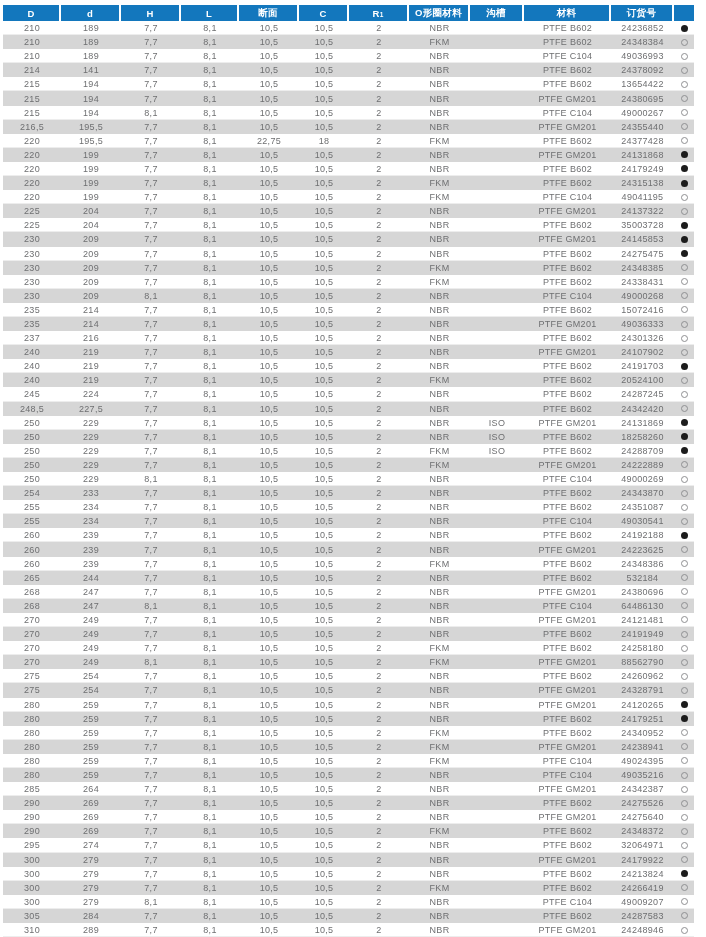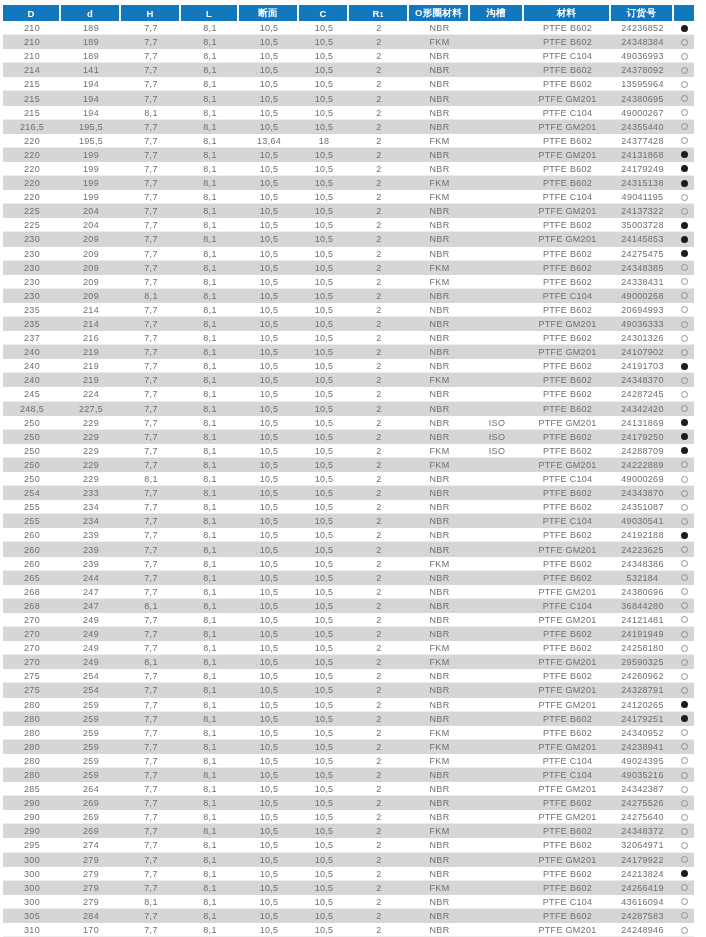--- a/index.html
+++ b/index.html
@@ -182,21 +182,21 @@
         <div class="td">215</div>
         <div class="td">194</div>
         <div class="td">7,7</div>
         <div class="td">8,1</div>
         <div class="td">10,5</div>
         <div class="td">10,5</div>
         <div class="td">2</div>
         <div class="td">NBR</div>
         <div class="td"></div>
         <div class="td">PTFE B602</div>
-        <div class="td">13595964</div>
+        <div class="td">13654422</div>
         <div class="td dot-cell">
           <span class="dot dot-open"></span>
         </div>
       </div>
       <div class="tr">
         <div class="td">215</div>
         <div class="td">194</div>
         <div class="td">7,7</div>
         <div class="td">8,1</div>
         <div class="td">10,5</div>
@@ -240,21 +240,21 @@
         <div class="td">24355440</div>
         <div class="td dot-cell">
           <span class="dot dot-open"></span>
         </div>
       </div>
       <div class="tr">
         <div class="td">220</div>
         <div class="td">195,5</div>
         <div class="td">7,7</div>
         <div class="td">8,1</div>
-        <div class="td">13,64</div>
+        <div class="td">22,75</div>
         <div class="td">18</div>
         <div class="td">2</div>
         <div class="td">FKM</div>
         <div class="td"></div>
         <div class="td">PTFE B602</div>
         <div class="td">24377428</div>
         <div class="td dot-cell">
           <span class="dot dot-open"></span>
         </div>
       </div>
@@ -438,21 +438,21 @@
         <div class="td">235</div>
         <div class="td">214</div>
         <div class="td">7,7</div>
         <div class="td">8,1</div>
         <div class="td">10,5</div>
         <div class="td">10,5</div>
         <div class="td">2</div>
         <div class="td">NBR</div>
         <div class="td"></div>
         <div class="td">PTFE B602</div>
-        <div class="td">20694993</div>
+        <div class="td">15072416</div>
         <div class="td dot-cell">
           <span class="dot dot-open"></span>
         </div>
       </div>
       <div class="tr">
         <div class="td">235</div>
         <div class="td">214</div>
         <div class="td">7,7</div>
         <div class="td">8,1</div>
         <div class="td">10,5</div>
@@ -518,21 +518,21 @@
         <div class="td">240</div>
         <div class="td">219</div>
         <div class="td">7,7</div>
         <div class="td">8,1</div>
         <div class="td">10,5</div>
         <div class="td">10,5</div>
         <div class="td">2</div>
         <div class="td">FKM</div>
         <div class="td"></div>
         <div class="td">PTFE B602</div>
-        <div class="td">24348370</div>
+        <div class="td">20524100</div>
         <div class="td dot-cell">
           <span class="dot dot-open"></span>
         </div>
       </div>
       <div class="tr">
         <div class="td">245</div>
         <div class="td">224</div>
         <div class="td">7,7</div>
         <div class="td">8,1</div>
         <div class="td">10,5</div>
@@ -582,21 +582,21 @@
         <div class="td">250</div>
         <div class="td">229</div>
         <div class="td">7,7</div>
         <div class="td">8,1</div>
         <div class="td">10,5</div>
         <div class="td">10,5</div>
         <div class="td">2</div>
         <div class="td">NBR</div>
         <div class="td">ISO</div>
         <div class="td">PTFE B602</div>
-        <div class="td">24179250</div>
+        <div class="td">18258260</div>
         <div class="td dot-cell">
           <span class="dot dot-filled"></span>
         </div>
       </div>
       <div class="tr">
         <div class="td">250</div>
         <div class="td">229</div>
         <div class="td">7,7</div>
         <div class="td">8,1</div>
         <div class="td">10,5</div>
@@ -774,21 +774,21 @@
         <div class="td">268</div>
         <div class="td">247</div>
         <div class="td">8,1</div>
         <div class="td">8,1</div>
         <div class="td">10,5</div>
         <div class="td">10,5</div>
         <div class="td">2</div>
         <div class="td">NBR</div>
         <div class="td"></div>
         <div class="td">PTFE C104</div>
-        <div class="td">36844280</div>
+        <div class="td">64486130</div>
         <div class="td dot-cell">
           <span class="dot dot-open"></span>
         </div>
       </div>
       <div class="tr">
         <div class="td">270</div>
         <div class="td">249</div>
         <div class="td">7,7</div>
         <div class="td">8,1</div>
         <div class="td">10,5</div>
@@ -838,21 +838,21 @@
         <div class="td">270</div>
         <div class="td">249</div>
         <div class="td">8,1</div>
         <div class="td">8,1</div>
         <div class="td">10,5</div>
         <div class="td">10,5</div>
         <div class="td">2</div>
         <div class="td">FKM</div>
         <div class="td"></div>
         <div class="td">PTFE GM201</div>
-        <div class="td">29590325</div>
+        <div class="td">88562790</div>
         <div class="td dot-cell">
           <span class="dot dot-open"></span>
         </div>
       </div>
       <div class="tr">
         <div class="td">275</div>
         <div class="td">254</div>
         <div class="td">7,7</div>
         <div class="td">8,1</div>
         <div class="td">10,5</div>
@@ -1110,21 +1110,21 @@
         <div class="td">300</div>
         <div class="td">279</div>
         <div class="td">8,1</div>
         <div class="td">8,1</div>
         <div class="td">10,5</div>
         <div class="td">10,5</div>
         <div class="td">2</div>
         <div class="td">NBR</div>
         <div class="td"></div>
         <div class="td">PTFE C104</div>
-        <div class="td">43616094</div>
+        <div class="td">49009207</div>
         <div class="td dot-cell">
           <span class="dot dot-open"></span>
         </div>
       </div>
       <div class="tr">
         <div class="td">305</div>
         <div class="td">284</div>
         <div class="td">7,7</div>
         <div class="td">8,1</div>
         <div class="td">10,5</div>
@@ -1133,21 +1133,21 @@
         <div class="td">NBR</div>
         <div class="td"></div>
         <div class="td">PTFE B602</div>
         <div class="td">24287583</div>
         <div class="td dot-cell">
           <span class="dot dot-open"></span>
         </div>
       </div>
       <div class="tr">
         <div class="td">310</div>
-        <div class="td">170</div>
+        <div class="td">289</div>
         <div class="td">7,7</div>
         <div class="td">8,1</div>
         <div class="td">10,5</div>
         <div class="td">10,5</div>
         <div class="td">2</div>
         <div class="td">NBR</div>
         <div class="td"></div>
         <div class="td">PTFE GM201</div>
         <div class="td">24248946</div>
         <div class="td dot-cell">

